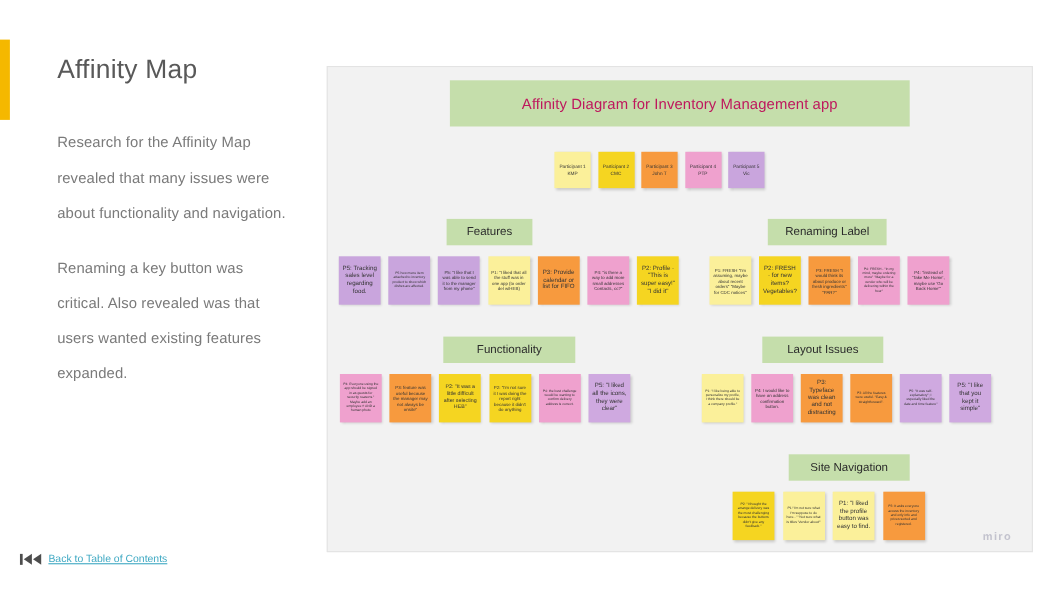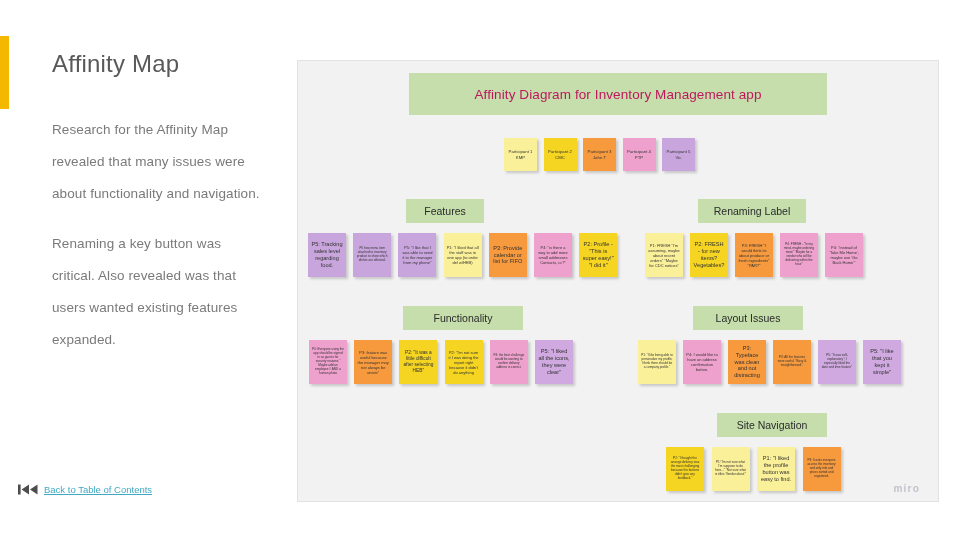--- a/index.html
+++ b/index.html
@@ -11,21 +11,21 @@
   .accent-bar{position:absolute;left:0;top:36px;width:9px;height:73px;background:#F5B800;}
   .left-col{position:absolute;left:52px;top:50px;width:215px;}
   .page-title{
     font-size:24px;font-weight:400;color:#595959;letter-spacing:.2px;
     line-height:1.15;margin:0 0 36px 0;
   }
   .body-par{
     font-size:13.5px;color:#7a7a7a;line-height:2.38;margin:0 0 18px 0;
     letter-spacing:.1px;
   }
-  .footer-link{position:absolute;left:18px;top:484px;display:flex;align-items:center;gap:6px;}
+  .footer-link{position:absolute;left:18px;top:503px;display:flex;align-items:center;gap:6px;}
   .rewind-icon{display:flex;align-items:center;color:#4d4d4d;}
   .footer-link a{
     font-size:9.5px;color:#3fa9c3;text-decoration:underline;
     font-family:"Liberation Sans", sans-serif;
   }
   
   .board{
     position:absolute;left:297px;top:60px;width:640px;height:440px;
     background:#f2f2f2;border:1px solid #e3e3e3;overflow:hidden;
   }

